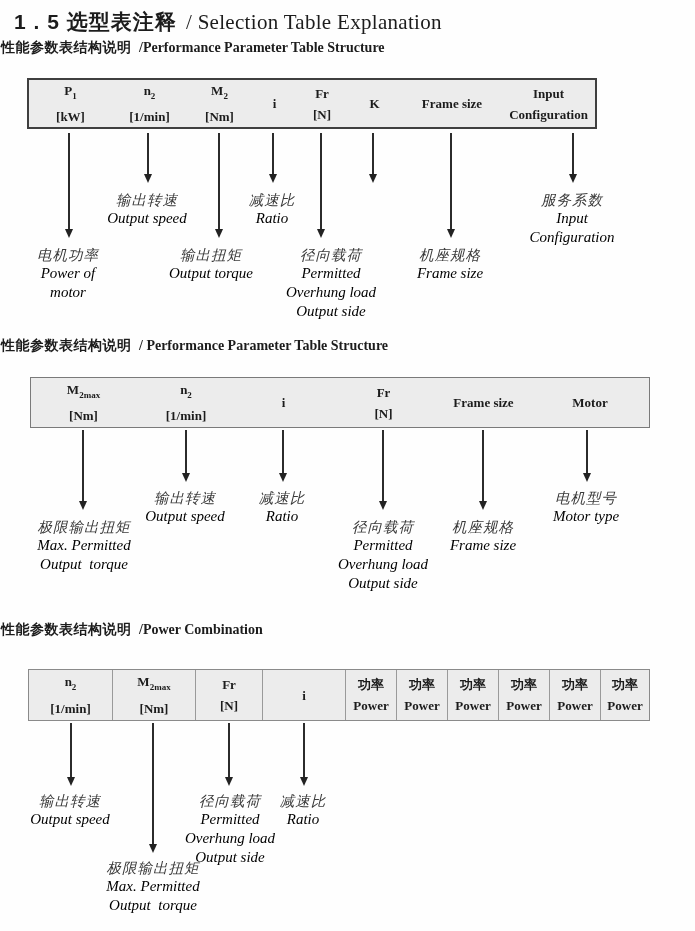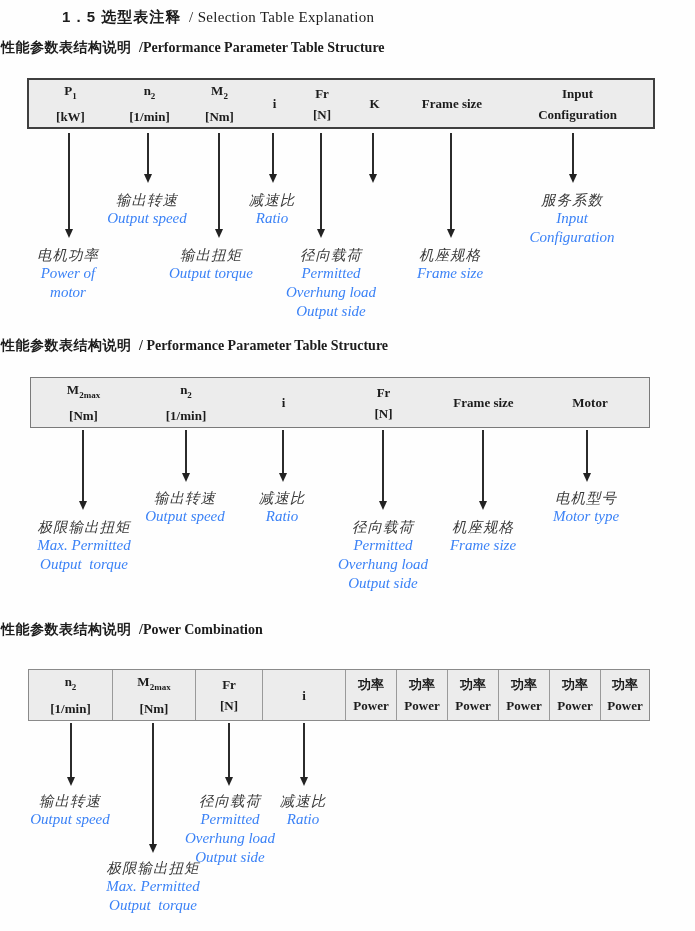--- a/index.html
+++ b/index.html
@@ -1,39 +1,39 @@
 <!DOCTYPE html>
 <html><head>
 <meta charset="utf-8">
 <style>
   html,body{margin:0;padding:0;background:#fff;}
   .page{position:relative;width:695px;height:931px;background:#fefefe;overflow:hidden;
         font-family:"Liberation Serif", serif;color:#1c1c1c;}
-  .doc-title{position:absolute;left:14px;top:8px;font-size:15px;white-space:nowrap;margin-left:48px;}
+  .doc-title{position:absolute;left:14px;top:8px;font-size:21px;white-space:nowrap;}
   .t-zh{font-family:"Liberation Sans", sans-serif;font-weight:700;letter-spacing:1px;}
   .t-en{font-family:"Liberation Serif", serif;font-weight:400;margin-left:4px;letter-spacing:.3px;}
   .sec-heading{position:absolute;left:1px;font-size:14px;font-weight:700;white-space:nowrap;}
   .h-zh{font-family:"Liberation Sans", sans-serif;letter-spacing:.5px;}
   .h-en{font-family:"Liberation Serif", serif;margin-left:4px;}
   .htable{position:absolute;display:flex;box-sizing:border-box;background:#ececec;}
-  .t1{left:27px;top:78px;width:628px;height:51px;border:2px solid #3f3f3f;}
+  .t1{left:27px;top:78px;width:570px;height:51px;border:2px solid #3f3f3f;}
   .t2{left:30px;top:377px;width:620px;height:51px;border:1.5px solid #7a7a7a;}
   .t3{left:28px;top:669px;width:622px;height:52px;border:1.5px solid #8a8a8a;}
   .cell{display:flex;flex-direction:column;justify-content:center;align-items:center;
         box-sizing:border-box;height:100%;flex-shrink:0;}
   .t3 .cell{border-right:1px solid #9a9a9a;}
   .t3 .cell:last-child{border-right:none;}
   .cl1,.cl2{font-weight:700;font-size:13px;line-height:21px;white-space:nowrap;}
   .cs{font-size:9px;font-weight:700;}
   .arrow{position:absolute;width:1.5px;background:#2b2b2b;}
   .arrow::after{content:"";position:absolute;left:50%;transform:translateX(-50%);bottom:-8px;
         border-left:4px solid transparent;border-right:4px solid transparent;
         border-top:9px solid #222;}
   .ann{position:absolute;transform:translateX(-50%);text-align:center;width:max-content;font-style:italic;}
-  .ln{font-size:15px;line-height:19px;color:#3b82f6;white-space:pre-wrap;}
+  .ln{font-size:15px;line-height:19px;color:#000000;white-space:pre-wrap;}
   .ln.zh{font-family:"Liberation Sans", sans-serif;font-size:14.5px;line-height:17px;
         color:#3a3a3a;letter-spacing:1px;}
 </style>
 </head>
 <body>
 
 <div class="page">
 
   <div class="doc-title">
     <span class="t-zh">1 . 5 选型表注释</span>

